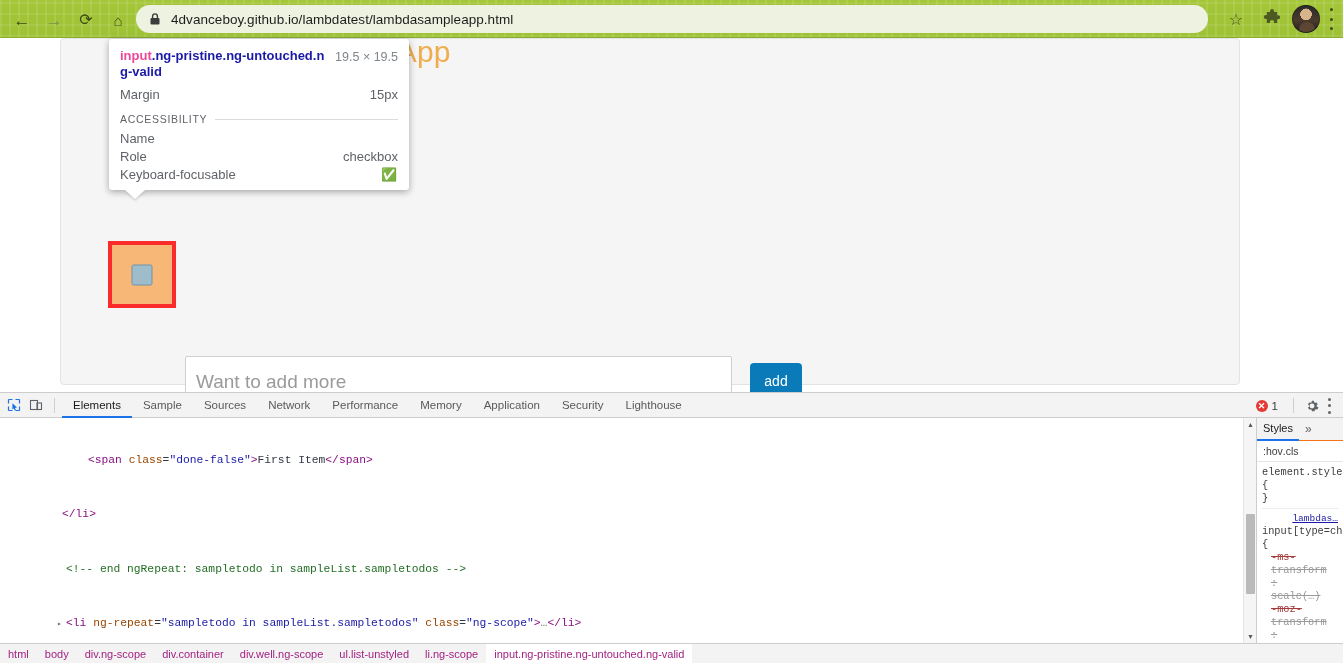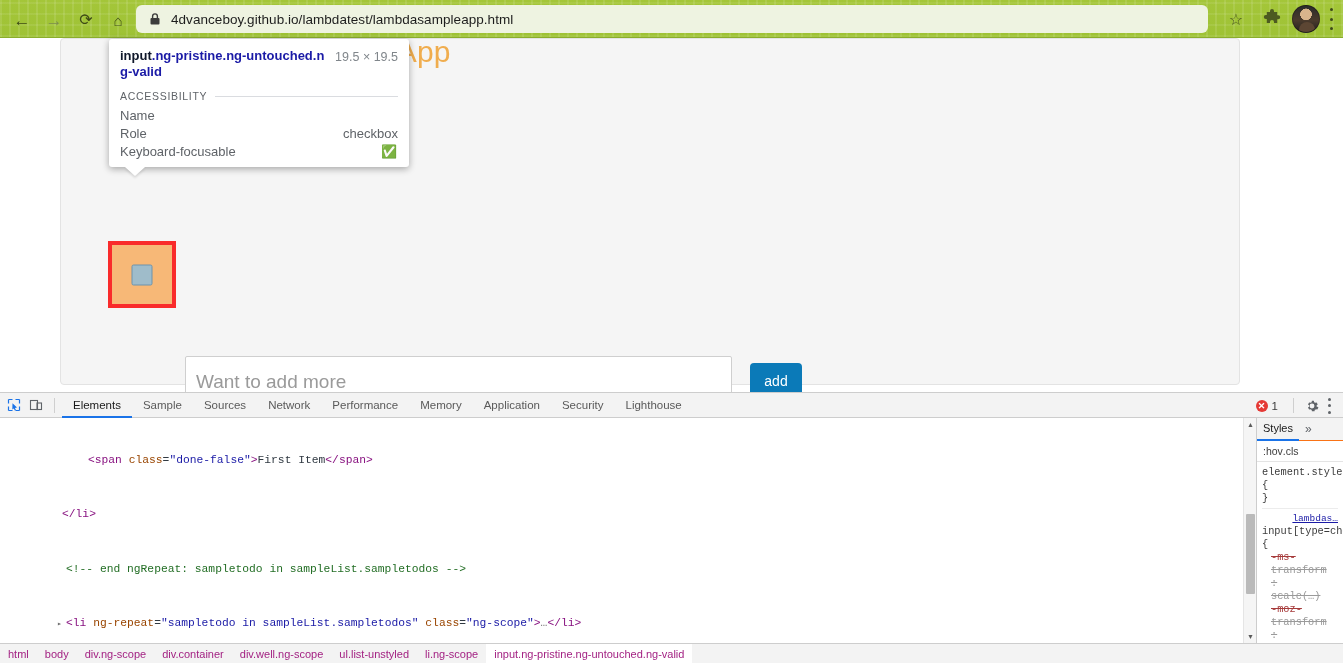--- a/index.html
+++ b/index.html
@@ -24,21 +24,21 @@
     display: flex; align-items: center; justify-content: center;
     color: #3d4a16; font-size: 17px; line-height: 1;
   }
   .nav-back  { left: 10px; }
   .nav-fwd   { left: 42px; color: #7d8f4e; }
   .nav-rel   { left: 74px; font-size: 16px; }
   .nav-home  { left: 106px; font-size: 15px; }
 
   .omnibox {
     position: absolute; left: 136px; top: 5px; width: 1072px; height: 28px;
-    background: #eef3e1; border-radius: 6px;
+    background: #eef3e1; border-radius: 14px;
     display: flex; align-items: center; padding: 0 12px;
   }
   .omnibox .lock { width: 14px; height: 14px; margin-right: 9px; flex: 0 0 auto; }
   .omnibox .url {
     font-size: 13.5px; color: #1d1d1d; white-space: nowrap; overflow: hidden;
     letter-spacing: 0.05px;
   }
   .star-btn {
     position: absolute; left: 1225px; top: 9px; width: 22px; height: 22px;
     font-size: 16px; color: #46501f; text-align: center; line-height: 22px;
@@ -141,21 +141,21 @@
     content: ""; position: absolute; left: 16px; bottom: -9px;
     border-left: 10px solid transparent; border-right: 10px solid transparent;
     border-top: 9px solid #ffffff;
     filter: drop-shadow(0 2px 1px rgba(0,0,0,0.12));
   }
   .tip-head { display: flex; align-items: flex-start; justify-content: space-between; }
   .tip-sel {
     font-size: 13px; font-weight: bold; line-height: 15.5px;
     max-width: 212px; word-break: break-all;
   }
-  .tip-sel .tag { color: #0f172a; }
+  .tip-sel .tag { color: #ec4899; }
   .tip-sel .cls { color: #1a1aa6; }
   .tip-dim { font-size: 12.5px; color: #80868b; white-space: nowrap; padding-top: 2px; }
   .tip-line {
     display: flex; justify-content: space-between; align-items: center;
     margin-top: 8px; font-size: 13px; color: #5f6368;
   }
   .tip-sec {
     display: flex; align-items: center; gap: 8px;
     margin-top: 11px; font-size: 10.5px; letter-spacing: 0.7px;
     color: #5f6368; text-transform: uppercase;
@@ -339,20 +339,24 @@
 
   <div class="hl-box">
     <div class="cb-inner"></div>
   </div>
 </div>
 
 <div class="inspect-tip">
   <div class="tip-head">
     <div class="tip-sel"><span class="tag">input</span><span class="cls">.ng-pristine.ng-untouched.ng-valid</span></div>
     <div class="tip-dim">19.5 × 19.5</div>
+  </div>
+  <div class="tip-line">
+    <span>Margin</span>
+    <span>15px</span>
   </div>
   <div class="tip-sec">
     <span>ACCESSIBILITY</span>
     <span class="rule"></span>
   </div>
   <div class="tip-a11y">
     <div class="tip-line">
       <span>Name</span>
       <span></span>
     </div>

